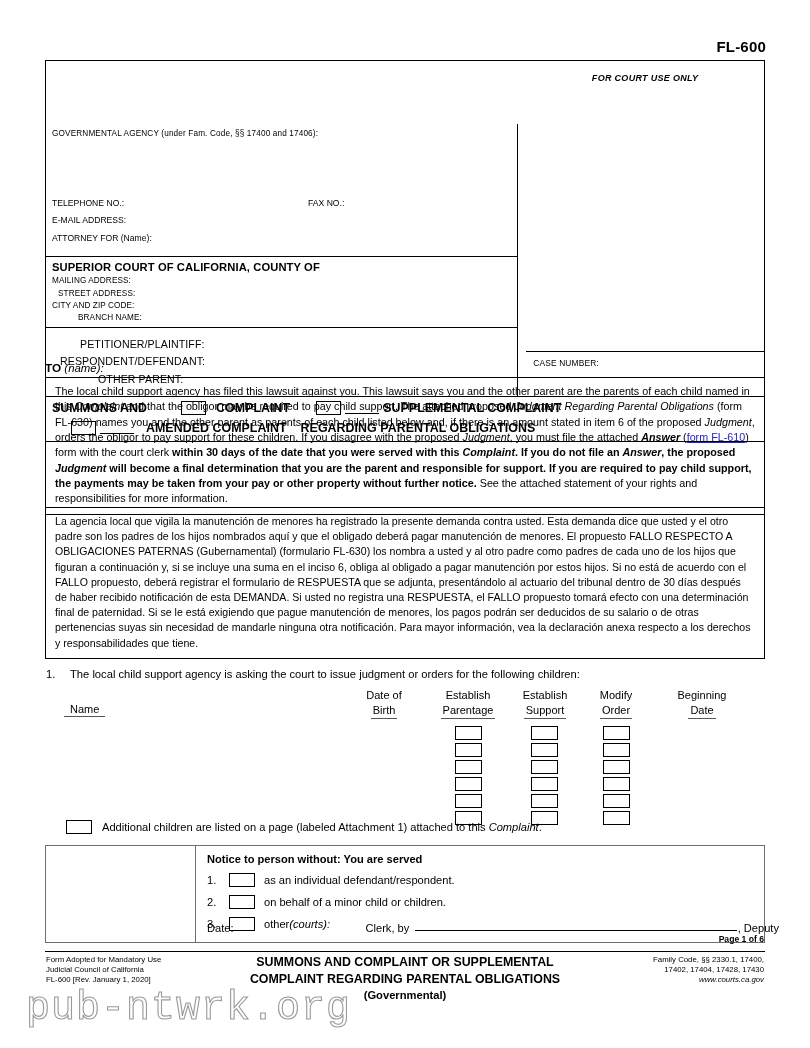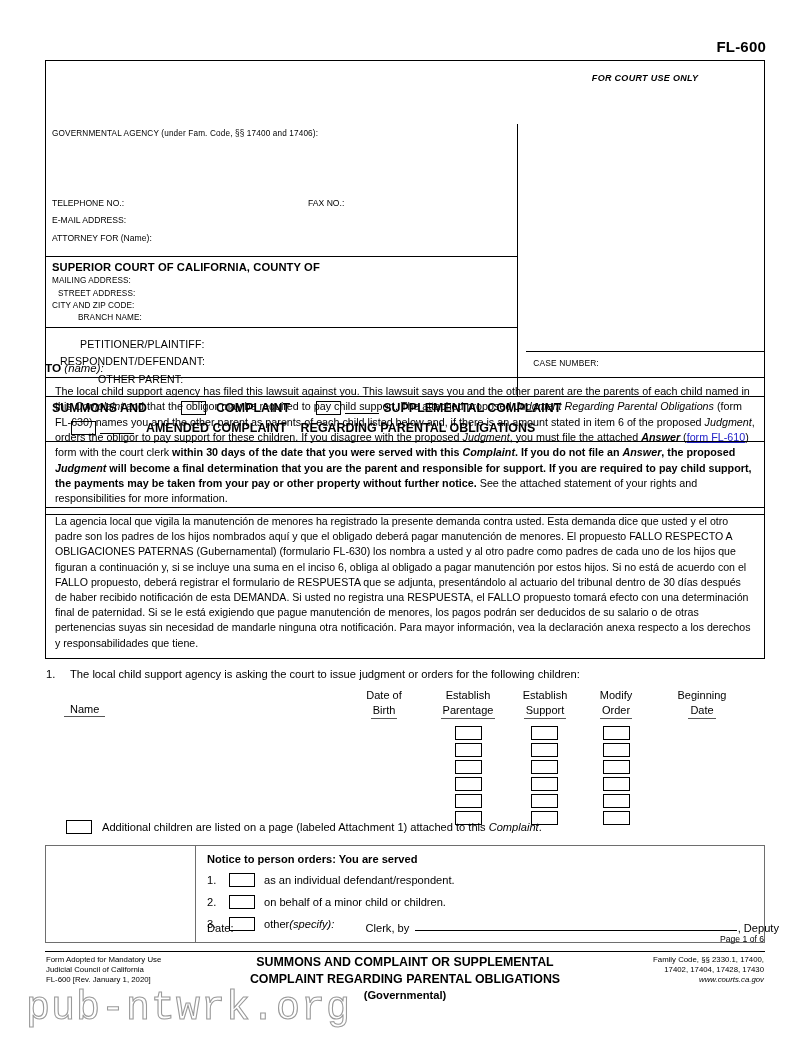--- a/index.html
+++ b/index.html
@@ -206,21 +206,21 @@
   .sig-line {
     flex: 1;
     border-bottom: 1.1px solid #000;
     margin: 0 1px 3px 6px;
     height: 12px;
   }
 
   .page-of {
     position: absolute;
     right: 46px; top: 934px;
-    font-size: 8.6px; font-weight: normal;
+    font-size: 8.6px; font-weight: bold;
   }
 
   
   .footer-rule {
     position: absolute;
     left: 45px; top: 951px;
     width: 720px;
     border-top: 1.4px solid #000;
   }
   .footer {
@@ -397,39 +397,39 @@
   <div class="attach">
     <span class="cbx2"></span>
     <span>
       <span>Additional children are listed on a page (labeled Attachment 1) attached to this </span><i>Complaint</i><span>.</span>
     </span>
   </div>
 
   <div class="served">
     <div class="served-left"></div>
     <div class="served-right">
-      <div class="served-title">Notice to person orders: You are served</div>
+      <div class="served-title">Notice to person without: You are served</div>
 
       <div class="served-row">
         <span class="n">1.</span>
         <span class="cbx3"></span>
         <span>as an individual defendant/respondent.</span>
       </div>
 
       <div class="served-row">
         <span class="n">2.</span>
         <span class="cbx3"></span>
         <span>on behalf of a minor child or children.</span>
       </div>
 
       <div class="served-row">
         <span class="n">3.</span>
         <span class="cbx3"></span>
         <span>other </span>
-          <i>(specify):</i>
+          <i>(courts):</i>
       </div>
 
       <div class="date-row">
         <span>Date:</span>
         <span class="clerk">Clerk, by</span>
         <span class="sig-line"></span>
         <span>, Deputy</span>
       </div>
     </div>
   </div>

